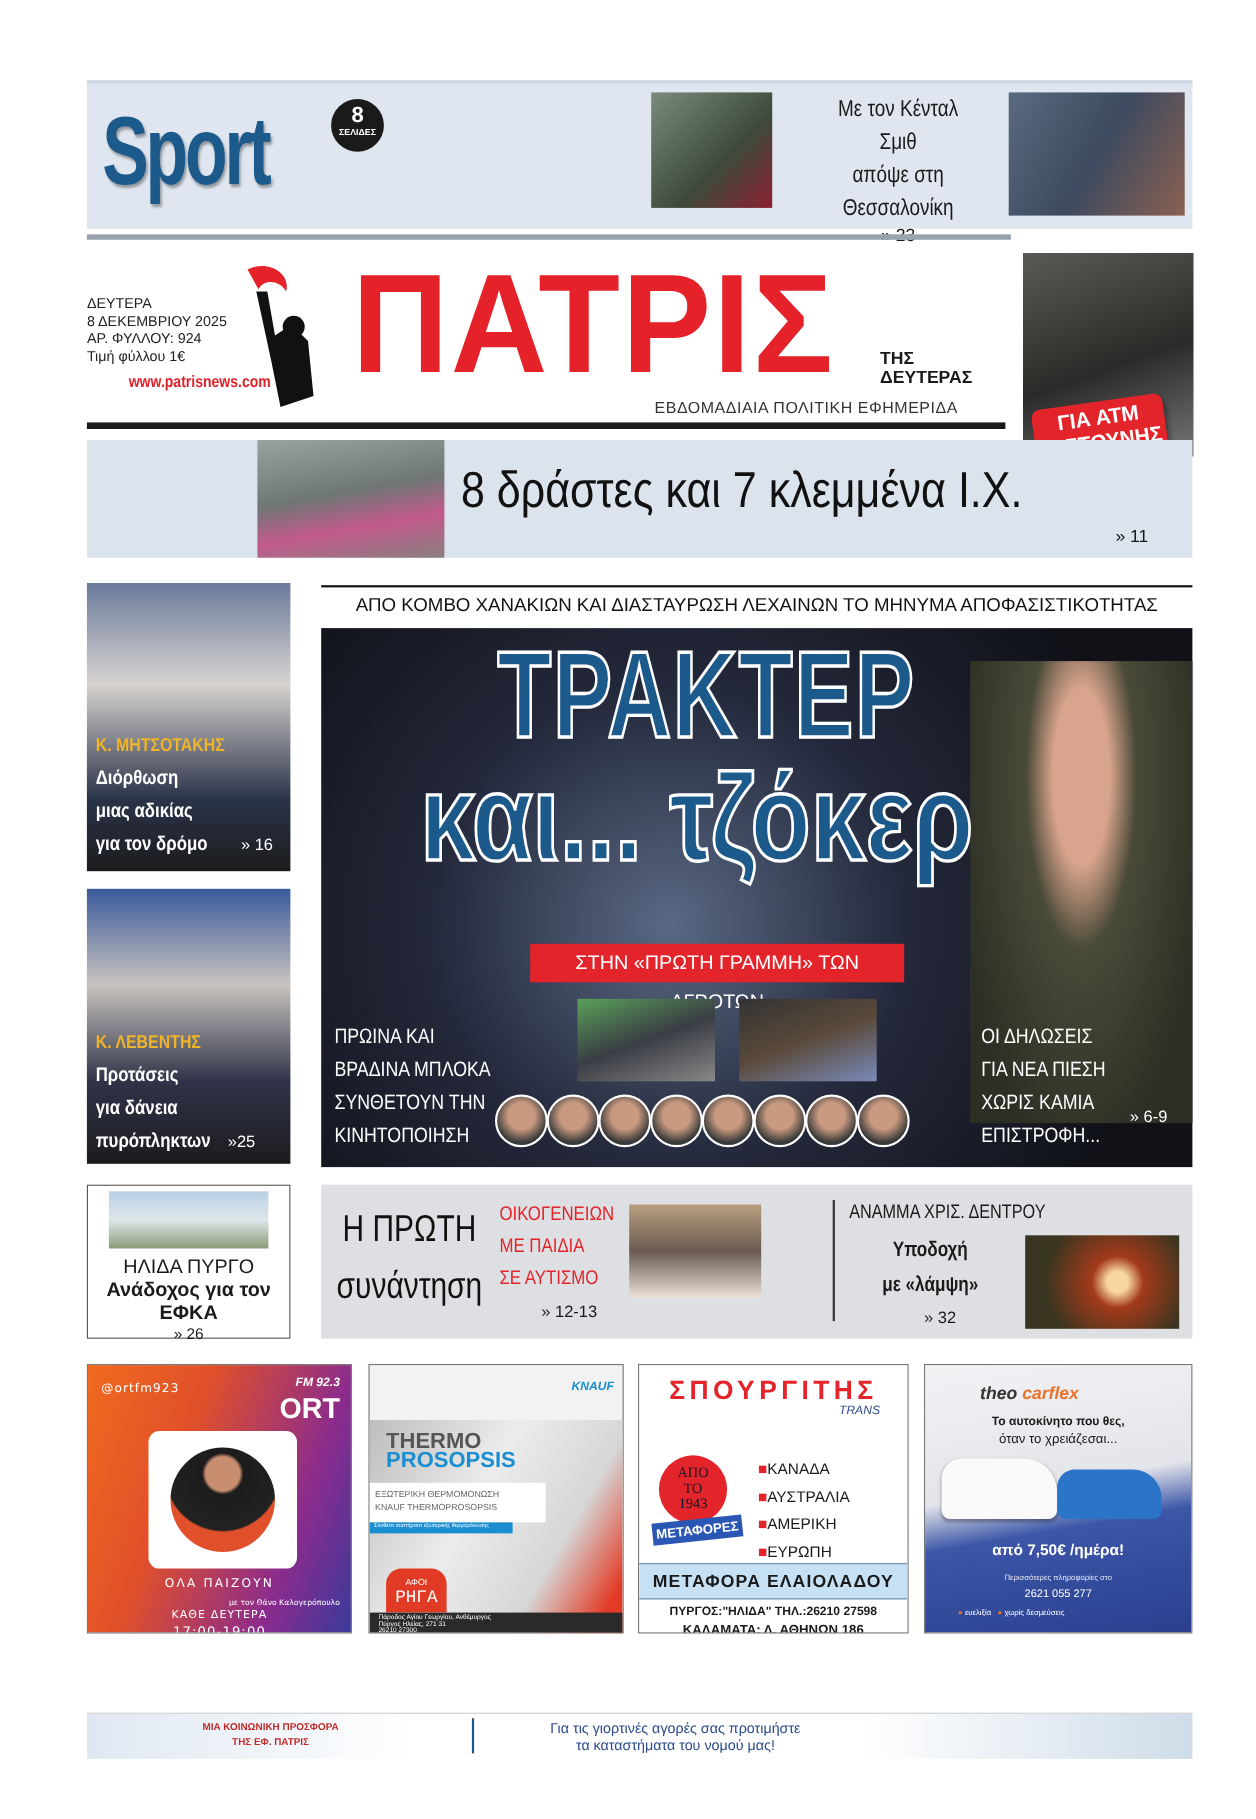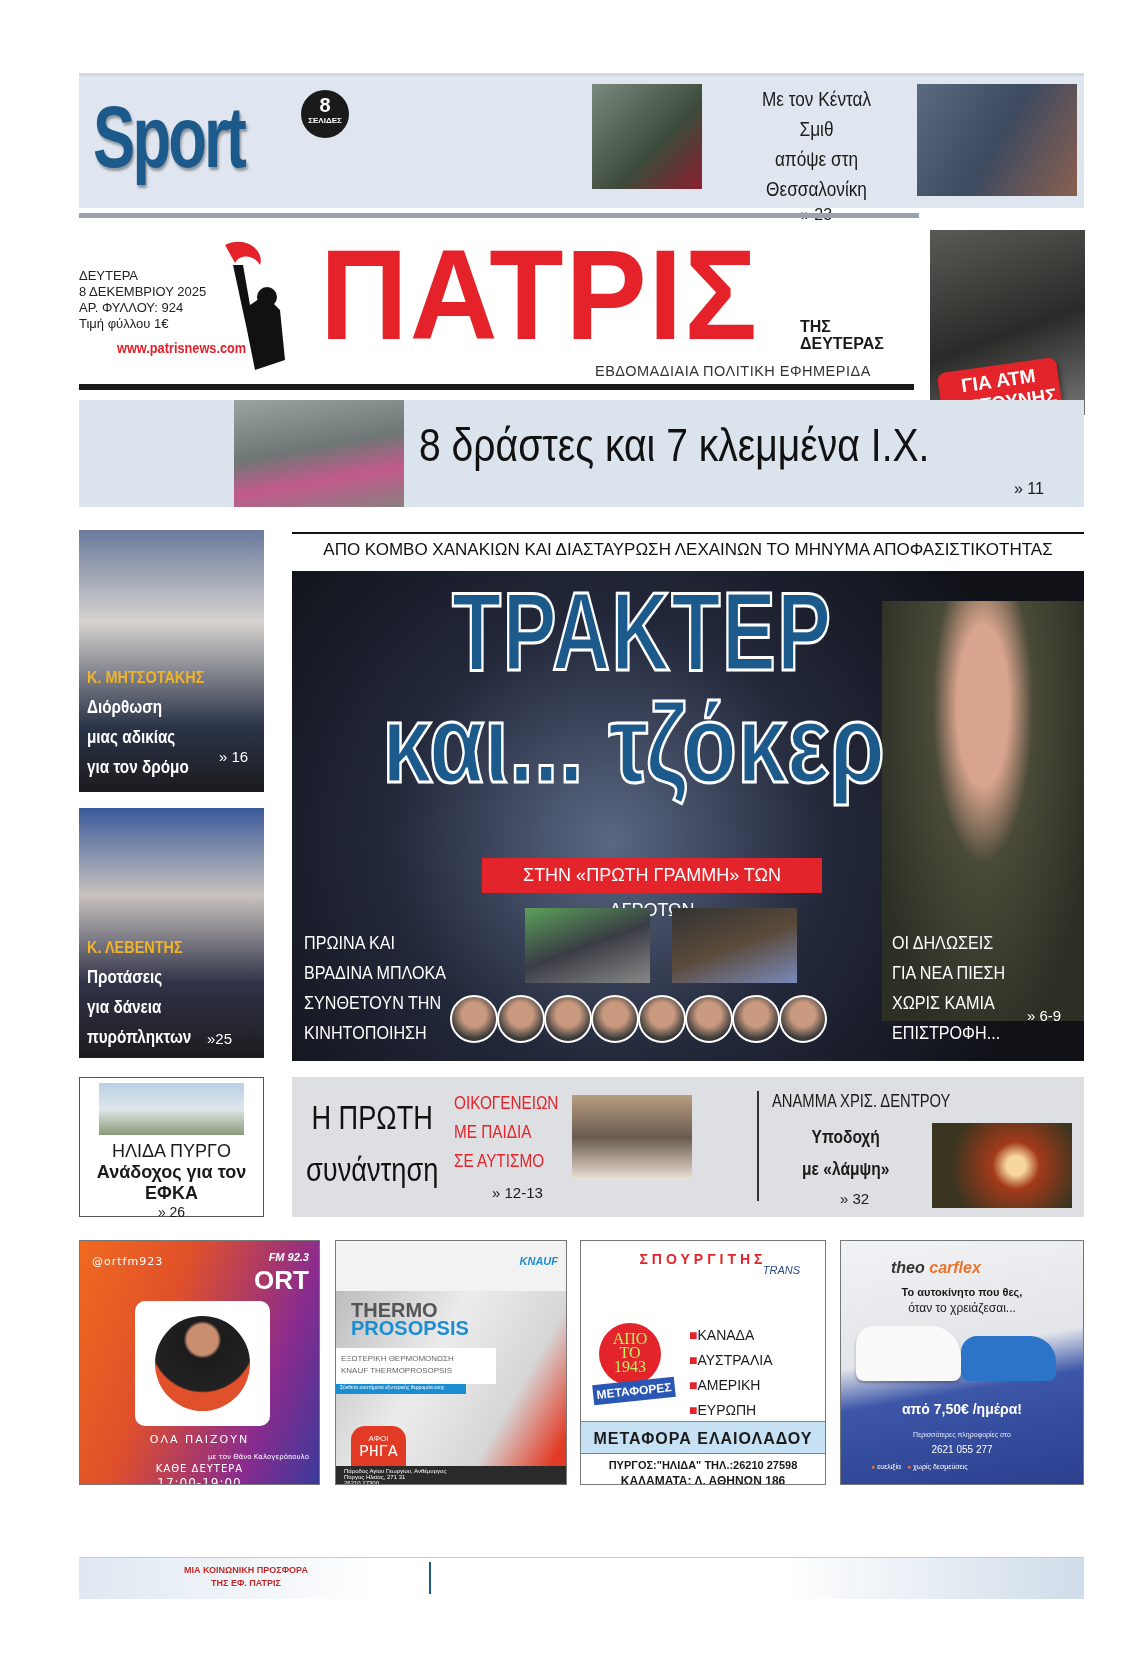--- a/index.html
+++ b/index.html
@@ -129,21 +129,21 @@
   <div class="abs pic"></div>
   <div class="abs head">8 δράστες και 7 κλεμμένα Ι.Χ.</div>
   <div class="abs ref">» 11</div>
 </div>
 
 <div class="abs side" style="top:530px;height:262px">
   <div class="nm" style="top:138px">Κ. ΜΗΤΣΟΤΑΚΗΣ</div>
   <div class="tx" style="top:162px">Διόρθωση</div>
   <div class="tx" style="top:192px">μιας αδικίας</div>
   <div class="tx" style="top:222px">για τον δρόμο</div>
-  <div class="abs" style="left:140px;top:218px;color:#fff;font-size:15px">» 16</div>
+  <div class="abs" style="left:140px;top:230px;color:#fff;font-size:15px">» 16</div>
 </div>
 <div class="abs side" style="top:808px;height:250px;background:linear-gradient(180deg,#3a5a9a,#c9c3bf 35%,#303348 70%,#1c1c1e)">
   <div class="nm" style="top:130px">Κ. ΛΕΒΕΝΤΗΣ</div>
   <div class="tx" style="top:154px">Προτάσεις</div>
   <div class="tx" style="top:184px">για δάνεια</div>
   <div class="tx" style="top:214px">πυρόπληκτων</div>
   <div class="abs" style="left:128px;top:222px;color:#fff;font-size:15px">»25</div>
 </div>
 <div id="efka" class="abs">
   <div class="img"></div>
@@ -235,23 +235,23 @@
       <div style="font-size:16px;font-family:Liberation Mono, monospace">ΡΗΓΑ</div>
   </div>
   <div class="abs" style="left:0;top:225px;width:100%;height:20px;background:#2a2a2a;color:#fff;font-size:6px;padding:2px 8px;line-height:6px">
     <div>Πάροδος Αγίου Γεωργίου, Ανθέμυργος</div>
       <div>Πύργος Ηλείας, 271 31</div>
       <div>26210 27300</div>
   </div>
 </div>
 
 <div id="spou" class="abs ad">
-  <div style="margin-top:10px;font-size:14px;font-weight:bold;color:#e3242b;letter-spacing:4px">ΣΠΟΥΡΓΙΤΗΣ</div>
+  <div style="margin-top:10px;font-size:24px;font-weight:bold;color:#e3242b;letter-spacing:4px">ΣΠΟΥΡΓΙΤΗΣ</div>
   <div style="text-align:right;padding-right:25px;font-size:11px;font-style:italic;color:#2a4a8a;margin-top:-3px">TRANS</div>
-  <div class="abs" style="left:18px;top:82px;width:62px;height:62px;border-radius:50%;background:#e3242b;color:#bef264;font-family:'Liberation Serif',serif;font-size:16px;line-height:14px;padding-top:9px">
+  <div class="abs" style="left:18px;top:82px;width:62px;height:62px;border-radius:50%;background:#e3242b;color:#0f172a;font-family:'Liberation Serif',serif;font-size:13px;line-height:14px;padding-top:9px">
     <div>ΑΠΟ</div>
       <div>ΤΟ</div>
       <div>1943</div>
   </div>
   <div class="abs" style="left:12px;top:140px;width:82px;height:20px;background:#2a56b4;color:#fff;font-size:12px;font-weight:bold;transform:rotate(-6deg);line-height:20px">ΜΕΤΑΦΟΡΕΣ</div>
   <div class="abs" style="left:108px;top:82px;text-align:left;font-size:14px;line-height:25px">
     <div><span style="color:#e3242b">■</span><span>ΚΑΝΑΔΑ</span></div>
     <div><span style="color:#e3242b">■</span><span>ΑΥΣΤΡΑΛΙΑ</span></div>
     <div><span style="color:#e3242b">■</span><span>ΑΜΕΡΙΚΗ</span></div>
     <div><span style="color:#e3242b">■</span><span>ΕΥΡΩΠΗ</span></div>
@@ -276,13 +276,17 @@
     <span style="color:#e8732c">●</span> <span>ευελιξία</span> &nbsp; <span style="color:#e8732c">●</span> <span>χωρίς δεσμεύσεις</span>
   </div>
 </div>
 
 <div id="strip" class="abs">
   <div class="abs" style="left:105px;top:6px;font-size:9px;font-weight:bold;color:#c02a2a;text-align:center;line-height:13px">
     <div>ΜΙΑ ΚΟΙΝΩΝΙΚΗ ΠΡΟΣΦΟΡΑ</div>
       <div>ΤΗΣ ΕΦ. ΠΑΤΡΙΣ</div>
   </div>
   <div class="abs" style="left:350px;top:4px;width:2px;height:32px;background:#1d5a8c"></div>
+  <div class="abs" style="left:370px;top:5px;width:330px;text-align:center;font-size:13px;color:#2a4a8a;line-height:16px">
+    <div>Για τις γιορτινές αγορές σας προτιμήστε</div>
+      <div>τα καταστήματα του νομού μας!</div>
+  </div>
 </div>
 
 </body></html>

